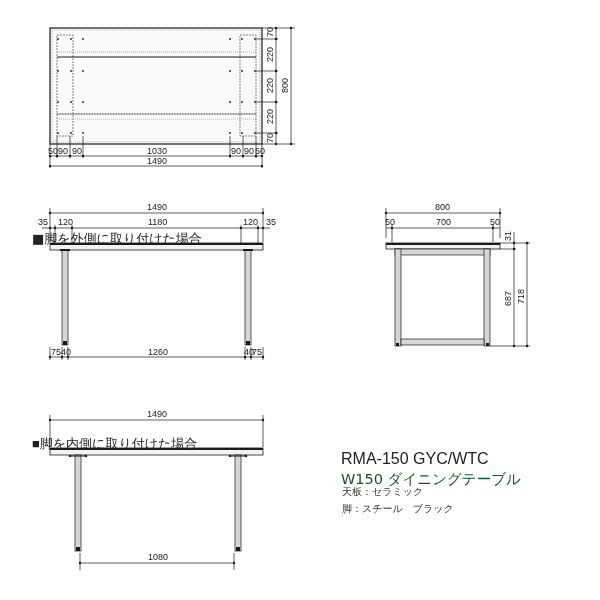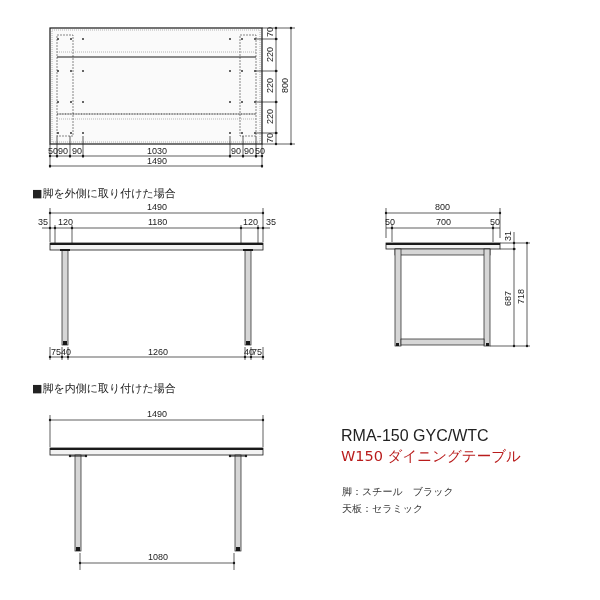--- a/index.html
+++ b/index.html
@@ -1,23 +1,23 @@
 <!DOCTYPE html>
 <html><head>
   <meta charset="utf-8">
   <style>
     html, body { margin: 0; padding: 0; background: #ffffff; }
     body { width: 600px; height: 600px; position: relative; overflow: hidden; font-family: "DejaVu Sans", sans-serif; color: #222; }
     svg { position: absolute; left: 0; top: 0; }
     .dim { font-family: "Liberation Sans", sans-serif; font-size: 9px; fill: #222; }
     .dimv { font-family: "Liberation Sans", sans-serif; font-size: 9px; fill: #222; }
-    .section-label { position: absolute; font-family: "DejaVu Sans", sans-serif; font-size: 11px; color: #222; white-space: nowrap; }
-    .product { position: absolute; left: 341px; top: 426px; }
+    .section-label { position: absolute; font-family: "DejaVu Sans", sans-serif; font-size: 13px; color: #222; white-space: nowrap; margin-top: 44px; }
+    .product { position: absolute; left: 341px; top: 449px; }
     .product .model { font-family: "Liberation Sans", sans-serif; font-size: 16px; color: #222; line-height: 20px; white-space: nowrap; }
-    .product .name { font-family: "DejaVu Sans", sans-serif; font-size: 14.5px; color: #b91c1c; line-height: 20px; white-space: nowrap; }
+    .product .name { font-family: "DejaVu Sans", sans-serif; font-size: 14.5px; color: #14532d; line-height: 20px; white-space: nowrap; }
     .specs { position: absolute; left: 342px; top: 484px; }
     .specs div { font-family: "DejaVu Sans", sans-serif; font-size: 10px; color: #333; line-height: 16.5px; white-space: nowrap; }
   </style>
 </head>
 <body>
 
 <svg width="600" height="600" viewBox="0 0 600 600">
   <defs>
     <marker id="dot" markerWidth="4" markerHeight="4" refX="2" refY="2">
       <circle cx="2" cy="2" r="1.3" fill="#1a1a1a"></circle>
@@ -266,23 +266,23 @@
     </g>
     <g fill="#1a1a1a">
       <circle cx="80" cy="563" r="1.2"></circle>
         <circle cx="234" cy="563" r="1.2"></circle>
     </g>
     <text class="dim" x="148" y="560">1080</text>
   </g>
 </svg>
 
 <div class="section-label" style="left:32px; top:186px;">■脚を外側に取り付けた場合</div>
-<div class="section-label" style="left:32px; top:381px;">■脚を内側に取り付けた場合</div>
+<div class="section-label" style="left:32px; top:391px;font-family:Liberation Mono, monospace;">■脚を内側に取り付けた場合</div>
 
 <div class="product">
   <div class="model">RMA-150 GYC/WTC</div>
   <div class="name">W150 ダイニングテーブル</div>
 </div>
 
 <div class="specs">
+  <div>天板：セラミック</div>
   <div>脚：スチール　ブラック</div>
-  <div>天板：セラミック</div>
 </div>
 
 </body></html>

